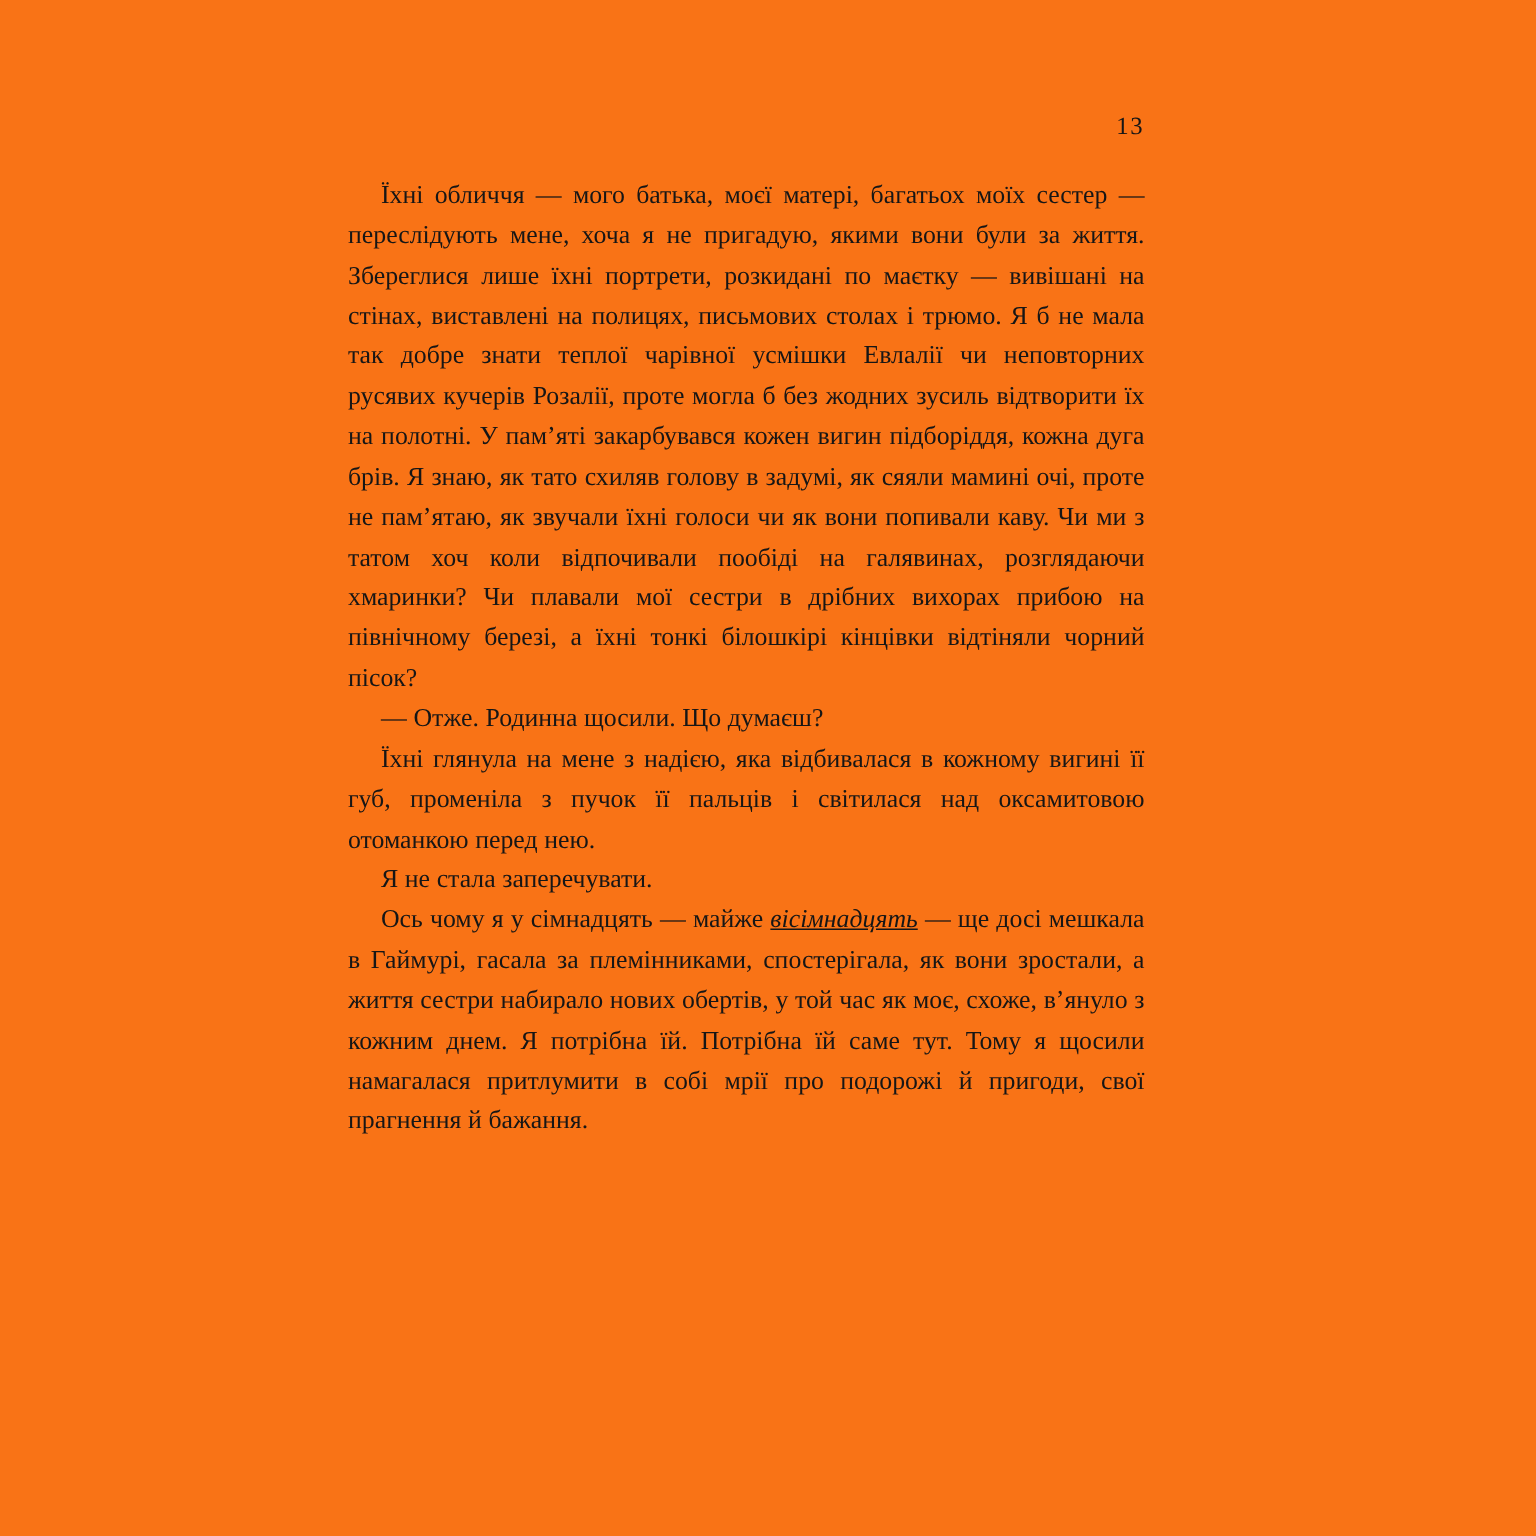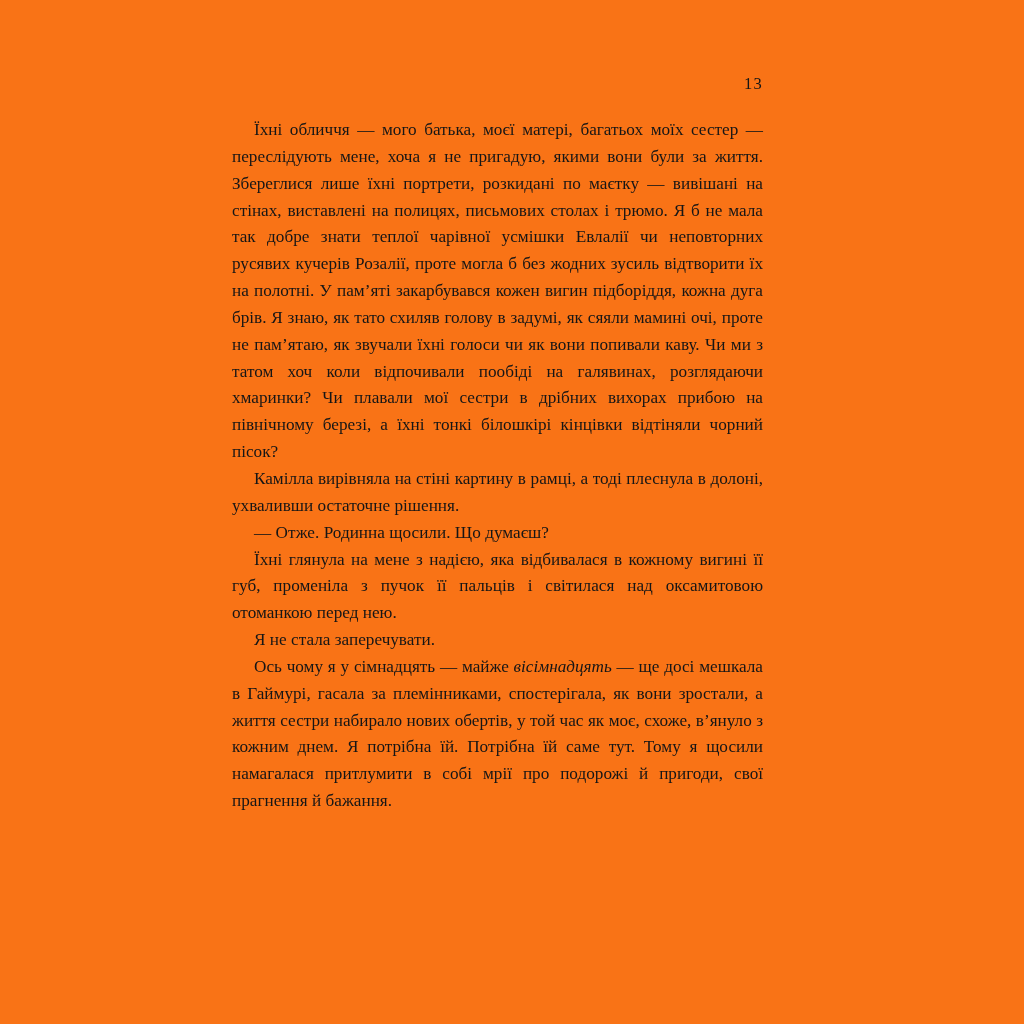--- a/index.html
+++ b/index.html
@@ -46,31 +46,31 @@
     color: #161616;
     hyphens: manual;
     -webkit-hyphens: manual;
     word-spacing: 0.1px;
   }
   p.para.dialogue {
     text-indent: 22px;
   }
   em.ital {
     font-style: italic;
+    text-decoration: underline;
   }
 </style>
 </head>
 <body>
 
 <div class="page">
 
   <div class="folio">13</div>
 
   <div class="textblock">
     <p class="para">Їхні обличчя — мого батька, моєї матері, багатьох моїх сестер — переслідують мене, хоча я не пригадую, якими вони були за життя. Збереглися лише їхні портрети, розкидані по маєтку — вивішані на стінах, виставлені на полицях, письмових столах і трюмо. Я б не мала так добре знати теплої чарівної усмішки Евлалії чи неповторних русявих кучерів Розалії, проте могла б без жодних зусиль відтворити їх на полотні. У пам’яті закарбувався кожен вигин підборіддя, кожна дуга брів. Я знаю, як тато схиляв голову в задумі, як сяяли мамині очі, проте не пам’ятаю, як звучали їхні голоси чи як вони попивали каву. Чи ми з татом хоч коли відпочивали пообіді на галявинах, розглядаючи хмаринки? Чи плавали мої сестри в дрібних вихорах прибою на північному березі, а їхні тонкі білошкірі кінцівки відтіняли чорний пісок?</p>
-    <p class="para">Камілла вирівняла на стіні картину в рамці, а тоді плеснула в долоні, ухваливши остаточне рішення.</p>
     <p class="para dialogue">— Отже. Родинна щосили. Що думаєш?</p>
     <p class="para">Їхні глянула на мене з надією, яка відбивалася в кожному вигині її губ, променіла з пучок її пальців і світилася над оксамитовою отоманкою перед нею.</p>
     <p class="para">Я не стала заперечувати.</p>
     <p class="para"><span>Ось чому я у сімнадцять — майже </span><em class="ital">вісімнадцять</em><span> — ще досі мешкала в Гаймурі, гасала за племінниками, спостерігала, як вони зростали, а життя сестри набирало нових обертів, у той час як моє, схоже, в’януло з кожним днем. Я потрібна їй. Потрібна їй саме тут. Тому я щосили намагалася притлумити в собі мрії про подорожі й пригоди, свої прагнення й бажання.</span></p>
   </div>
 
 </div>
 
 </body></html>

